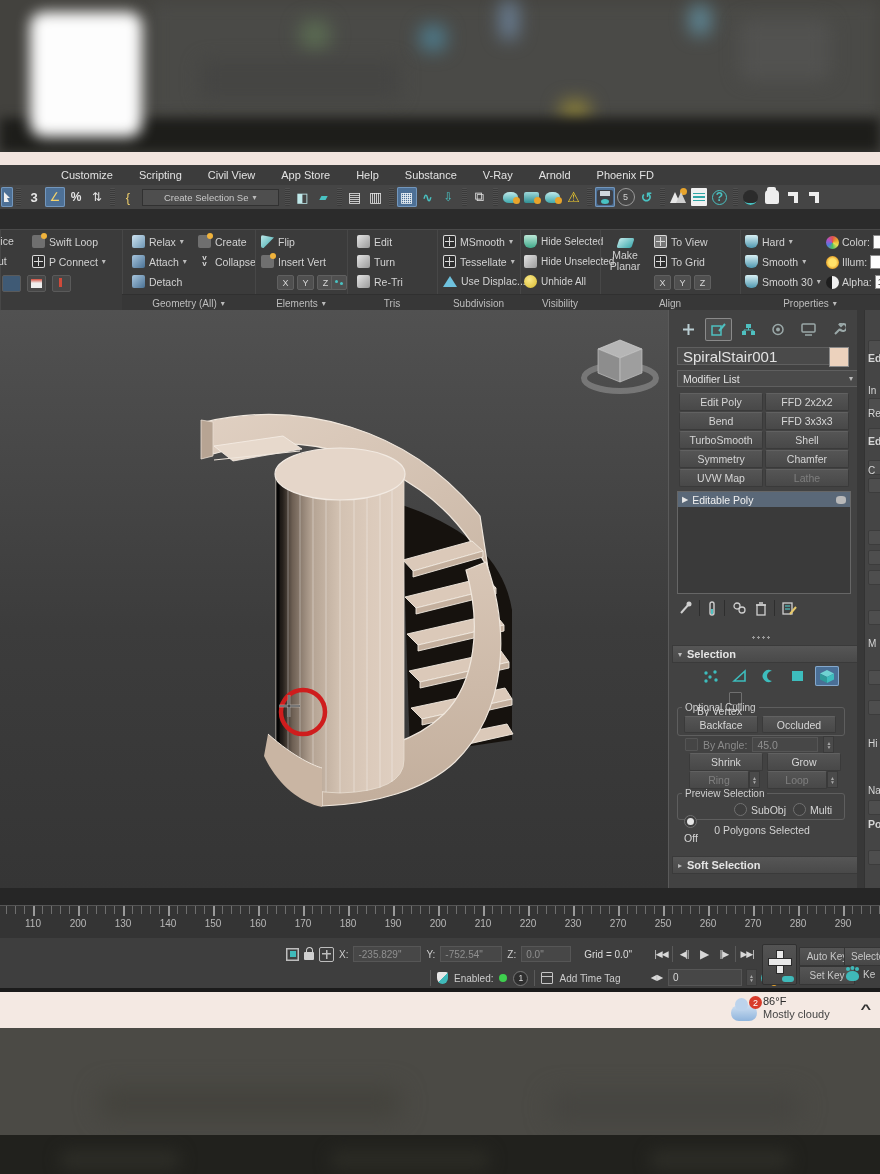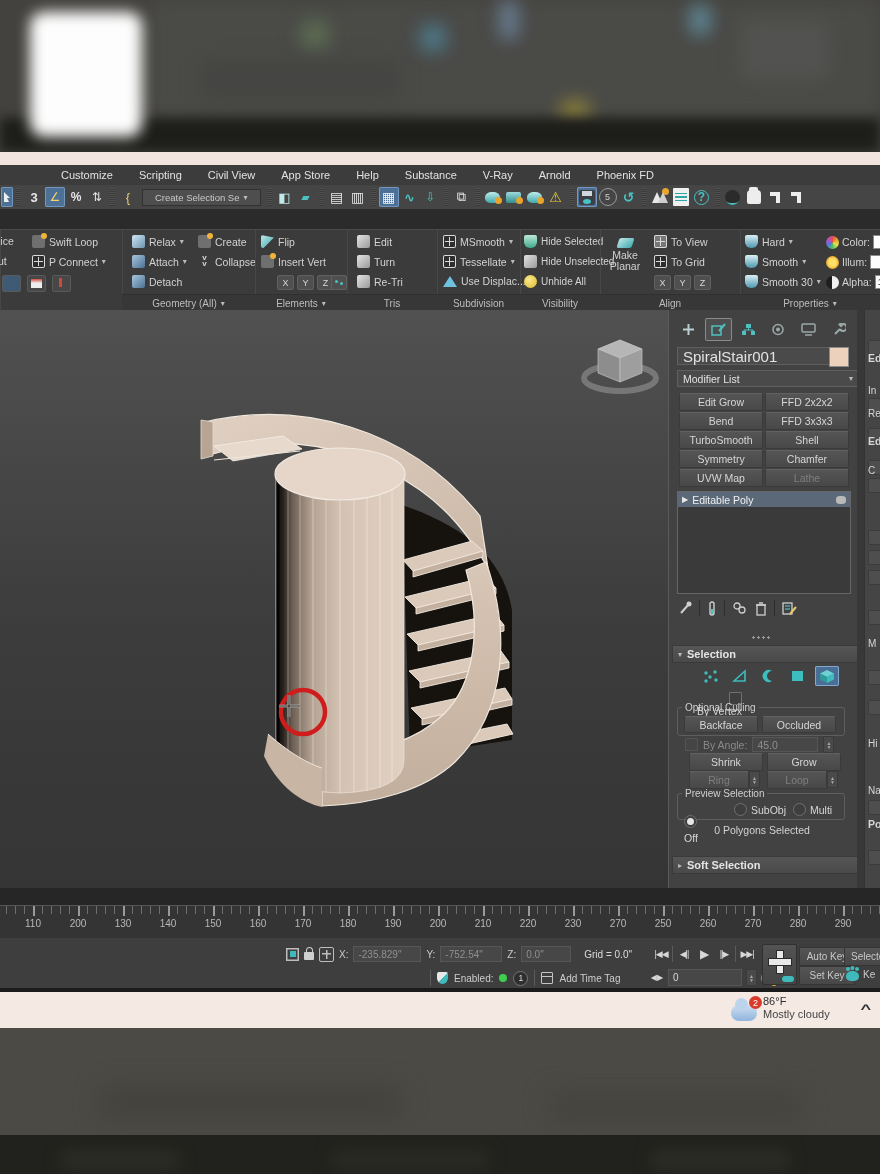--- a/index.html
+++ b/index.html
@@ -29,21 +29,21 @@
   .c-tbl2::before{content:"▥";font-size:14px;color:#e8e8e8;}
   .c-grid::before{content:"▦";font-size:14px;color:#eef3f7;}
   .c-curve::before{content:"∿";font-size:13px;color:#49c2c2;font-weight:bold;}
   .c-down::before{content:"⇩";font-size:12px;color:#49c2c2;}
   .c-warn::before{content:"⚠";font-size:14px;color:#f2ce2e;}
   .c-undo::before{content:"↺";font-size:14px;color:#49c2c2;font-weight:bold;}
   .c-help::before{content:"?";font-size:12px;color:#49c2c2;font-weight:bold;border:1.5px solid #49c2c2;border-radius:50%;width:13px;height:13px;line-height:12px;text-align:center;}
   .c-mirror::before{content:"◧";font-size:13px;color:#bfe9ea;}
   .c-align::before{content:"▰";font-size:11px;color:#49c2c2;}
   .c-schem::before{content:"⧉";font-size:13px;color:#e0e0e0;}
-  #sel-set-dd{height:15px;background:#4e4e4e;border:1px solid #313131;display:flex;align-items:center;gap:4px;padding:0 12px;margin:0 3px;flex:0 0 auto;}
+  #sel-set-dd{height:15px;background:#4e4e4e;border:1px solid #313131;display:flex;align-items:center;gap:4px;padding:0 21px;margin:0 3px;flex:0 0 auto;}
   #sel-set-dd .lbl{font-size:9.5px;color:#c9c9c9;white-space:nowrap;}
   .dd-arrow{font-size:8px;color:#bbb;}
   .badge-circle{width:16px;height:16px;border:1.5px solid #9a9a9a;border-radius:50%;font-size:9px;color:#cfcfcf;display:flex;align-items:center;justify-content:center;}
   .teapot{width:15px;height:11px;background:linear-gradient(#bfe9ea,#3fa9ad);border-radius:45% 45% 40% 40%;position:relative;}
   .teapot::after{content:"";position:absolute;right:-2px;bottom:-1px;width:7px;height:7px;background:#e8a42c;border-radius:50%;}
   .teapot.win{background:linear-gradient(#9fd8da,#2f8f93);border-radius:2px;}
   .treeicon{width:15px;height:14px;position:relative;}
   .treeicon::before,.treeicon::after{content:"";position:absolute;bottom:1px;border-left:5px solid transparent;border-right:5px solid transparent;border-bottom:11px solid #e8e8e8;}
   .treeicon::after{left:6px;border-bottom-color:#cfcfcf;}
   .treeicon .bell{position:absolute;top:-2px;right:-2px;width:7px;height:7px;background:#e8a42c;border-radius:50%;}
@@ -606,21 +606,21 @@
 
   <div class="field" style="position:absolute;left:8px;top:37px;width:148px;height:16px;font-size:15px;">SpiralStair001</div>
   <div style="position:absolute;left:160px;top:37px;width:18px;height:18px;background:#ecd2bd;border:1px solid #8a8a8a;"></div>
 
   <div class="field" style="position:absolute;left:8px;top:60px;width:170px;height:15px;font-size:10.5px;">
     <span>Modifier List</span>
         <span class="dd-arrow" style="margin-left:auto;">▾</span>
   </div>
 
   <div id="mod-grid">
-        <div class="pbtn" style="left: 10px; top: 83px; width: 82px;">Edit Grow</div>
+        <div class="pbtn" style="left: 10px; top: 83px; width: 82px;">Edit Poly</div>
         <div class="pbtn" style="left: 96px; top: 83px; width: 82px;">FFD 2x2x2</div>
         <div class="pbtn" style="left: 10px; top: 102px; width: 82px;">Bend</div>
         <div class="pbtn" style="left: 96px; top: 102px; width: 82px;">FFD 3x3x3</div>
         <div class="pbtn" style="left: 10px; top: 121px; width: 82px;">TurboSmooth</div>
         <div class="pbtn" style="left: 96px; top: 121px; width: 82px;">Shell</div>
         <div class="pbtn" style="left: 10px; top: 140px; width: 82px;">Symmetry</div>
         <div class="pbtn" style="left: 96px; top: 140px; width: 82px;">Chamfer</div>
         <div class="pbtn" style="left: 10px; top: 159px; width: 82px;">UVW Map</div>
         <div class="pbtn disabled" style="left: 96px; top: 159px; width: 82px;">Lathe</div>
       </div>

